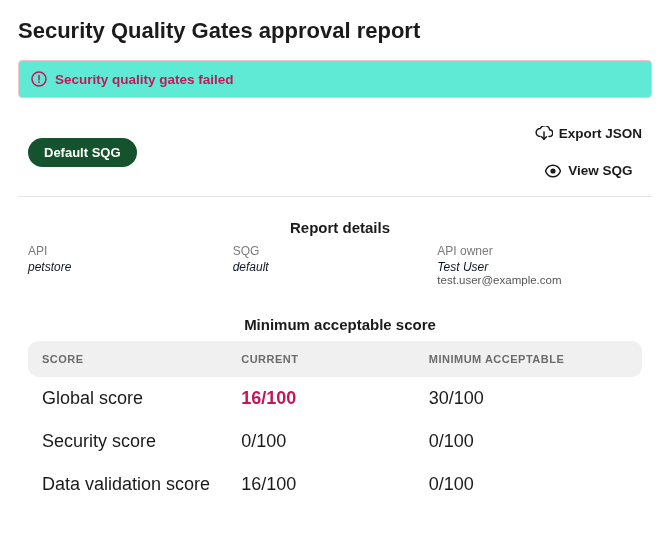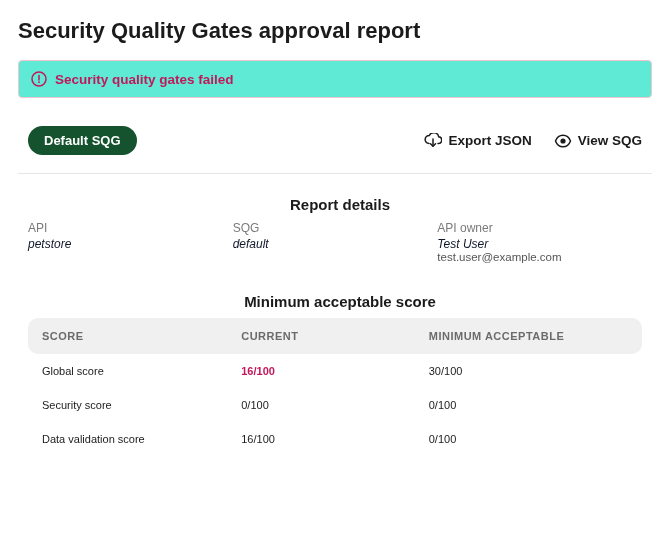--- a/index.html
+++ b/index.html
@@ -43,20 +43,21 @@
     font-size: 13px;
     font-weight: 600;
     padding: 7px 16px;
     border-radius: 18px;
     cursor: pointer;
   }
   .toolbar-actions {
     display: flex;
     gap: 22px;
     align-items: center;
+    flex-direction: column;
   }
   .action-link {
     display: flex;
     align-items: center;
     gap: 6px;
     font-size: 13.5px;
     font-weight: 600;
     color: #1b1b1b;
     cursor: pointer;
   }
@@ -97,21 +98,21 @@
   }
   .score-header > div {
     font-size: 11px;
     letter-spacing: 0.5px;
     color: #6b6b6b;
     font-weight: 600;
   }
   .score-row {
     display: flex;
     padding: 11px 14px;
-    font-size: 11px;
+    font-size: 18px;
   }
   .col-score { width: 34%; }
   .col-current { width: 32%; }
   .col-min { width: 34%; }
   .fail { color: #c2185b; font-weight: 700; }
 </style>
 </head>
 <body>
 
 <h1>Security Quality Gates approval report</h1>

